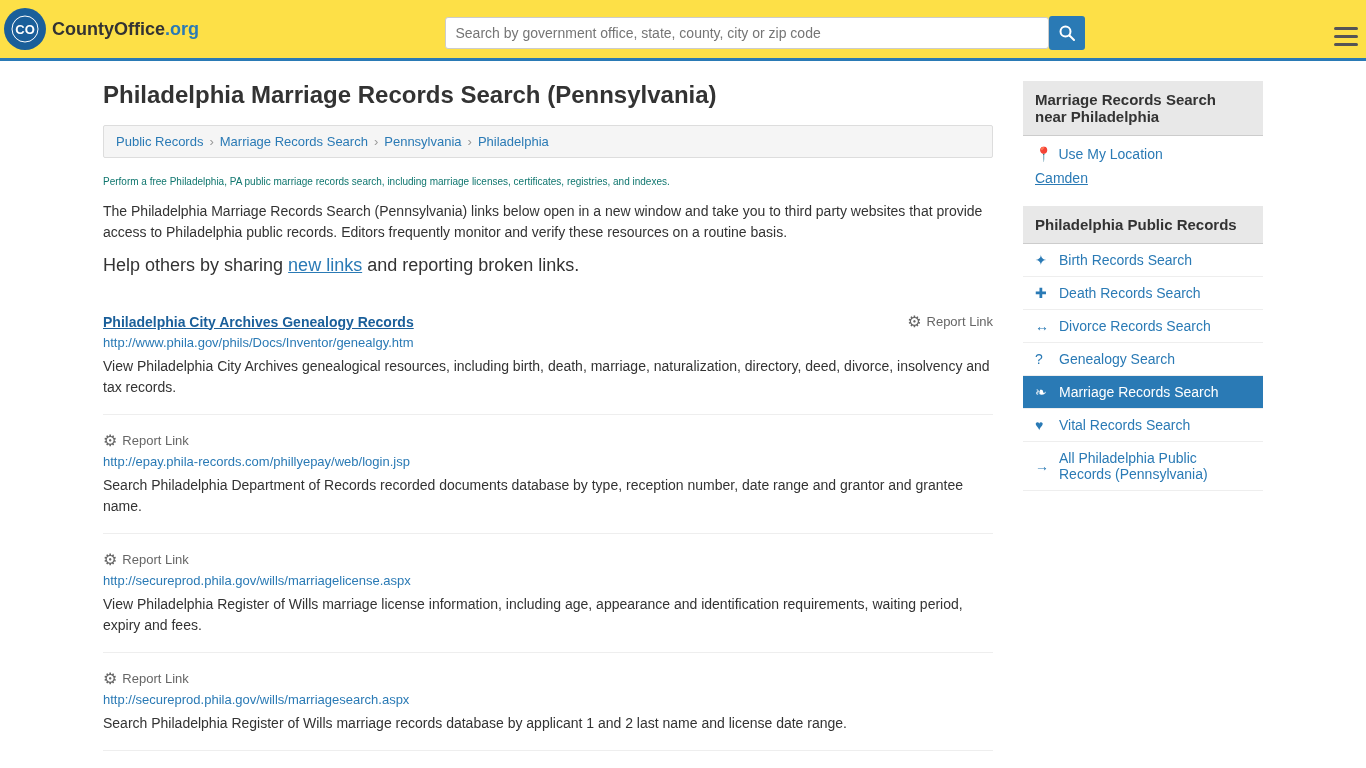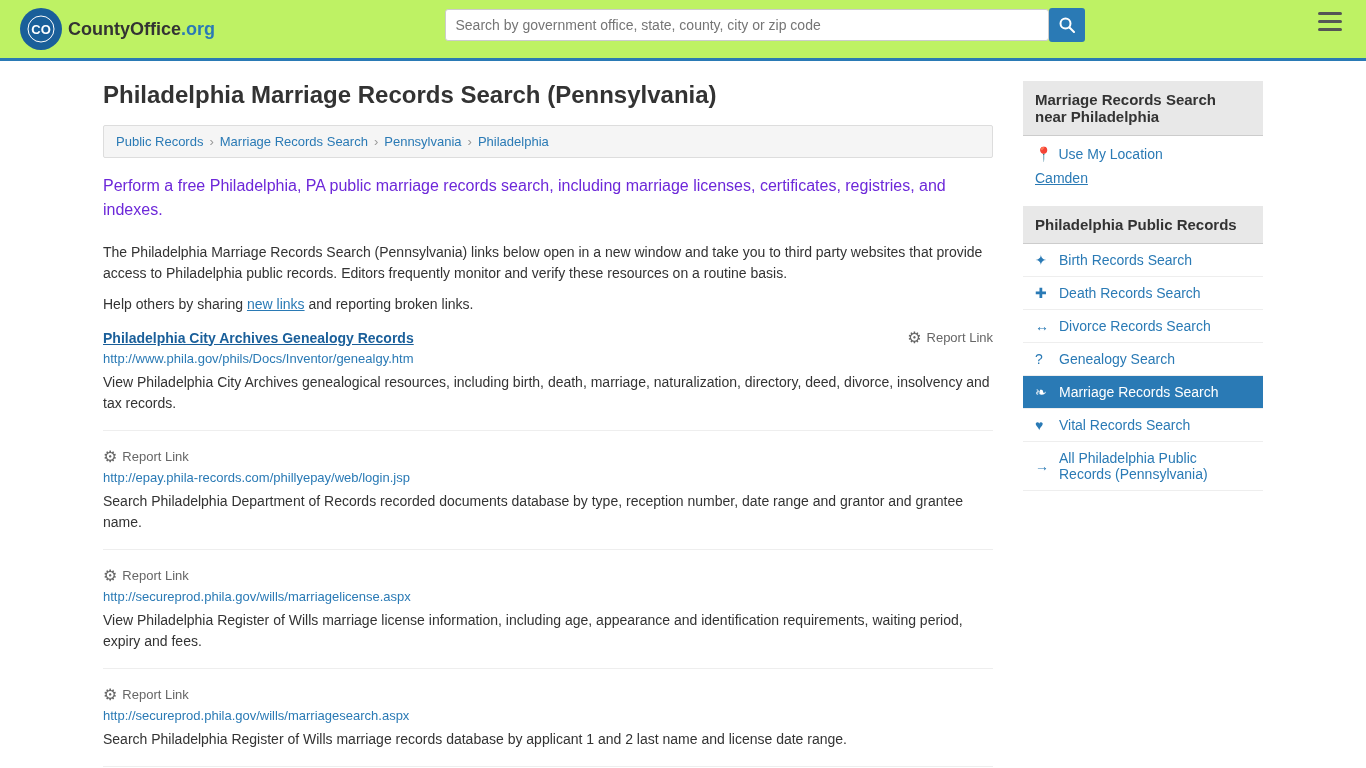--- a/index.html
+++ b/index.html
@@ -1,24 +1,24 @@
 <!DOCTYPE html>
 <html><head>
   <meta charset="utf-8">
   <style>
     * { box-sizing: border-box; margin: 0; padding: 0; }
     body { font-family: Arial, sans-serif; font-size: 14px; color: #333; background: #fff; }
 
     
     #header {
-      background: #bef264;
+      background: #fde047;
       border-bottom: 3px solid #2a7ab5;
-      padding: 8px 20px;
-      display: flex;
-      align-items: flex-start;
+      padding: 8px 4px;
+      display: flex;
+      align-items: flex-end;
       justify-content: space-between;
     }
     #logo-area {
       display: flex;
       align-items: center;
       gap: 6px;
     }
     #logo-circle {
       width: 42px;
       height: 42px;
@@ -110,33 +110,34 @@
       background: #f5f5f5;
       border: 1px solid #ddd;
       padding: 8px 12px;
       border-radius: 2px;
       margin-bottom: 16px;
       font-size: 13px;
     }
     #breadcrumb a { color: #2a7ab5; text-decoration: none; }
     #breadcrumb .sep { color: #999; }
     #intro-text {
-      margin-bottom: 20px;
-      font-size: 16px;
+      margin-bottom: 12px;
+      font-size: 10px;
       line-height: 1.5;
-      color: #6d28d9;
+      color: #0f766e;
     }
     #intro-text2 {
       margin-bottom: 12px;
       font-size: 14px;
       line-height: 1.5;
       color: #333;
     }
     #help-text {
-      font-size: 14px;
+      margin-bottom: 20px;
+      font-size: 18px;
       color: #333;
     }
     #help-text a { color: #2a7ab5; }
 
     
     .record-entry {
       border-bottom: 1px solid #eee;
       padding: 16px 0;
     }
     .record-header {

